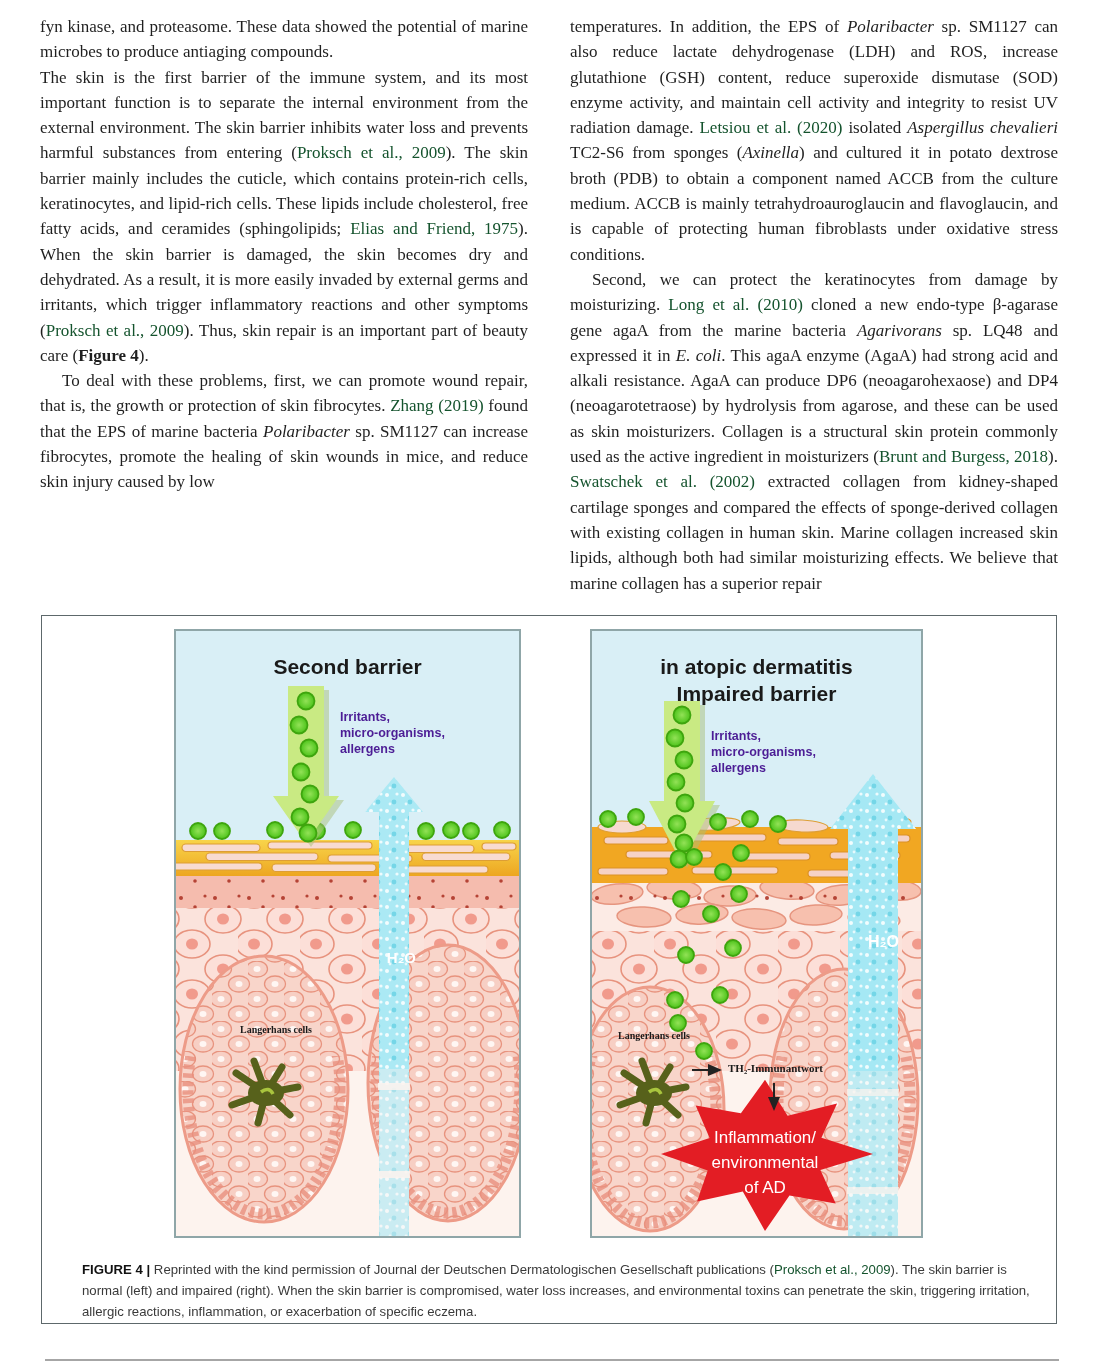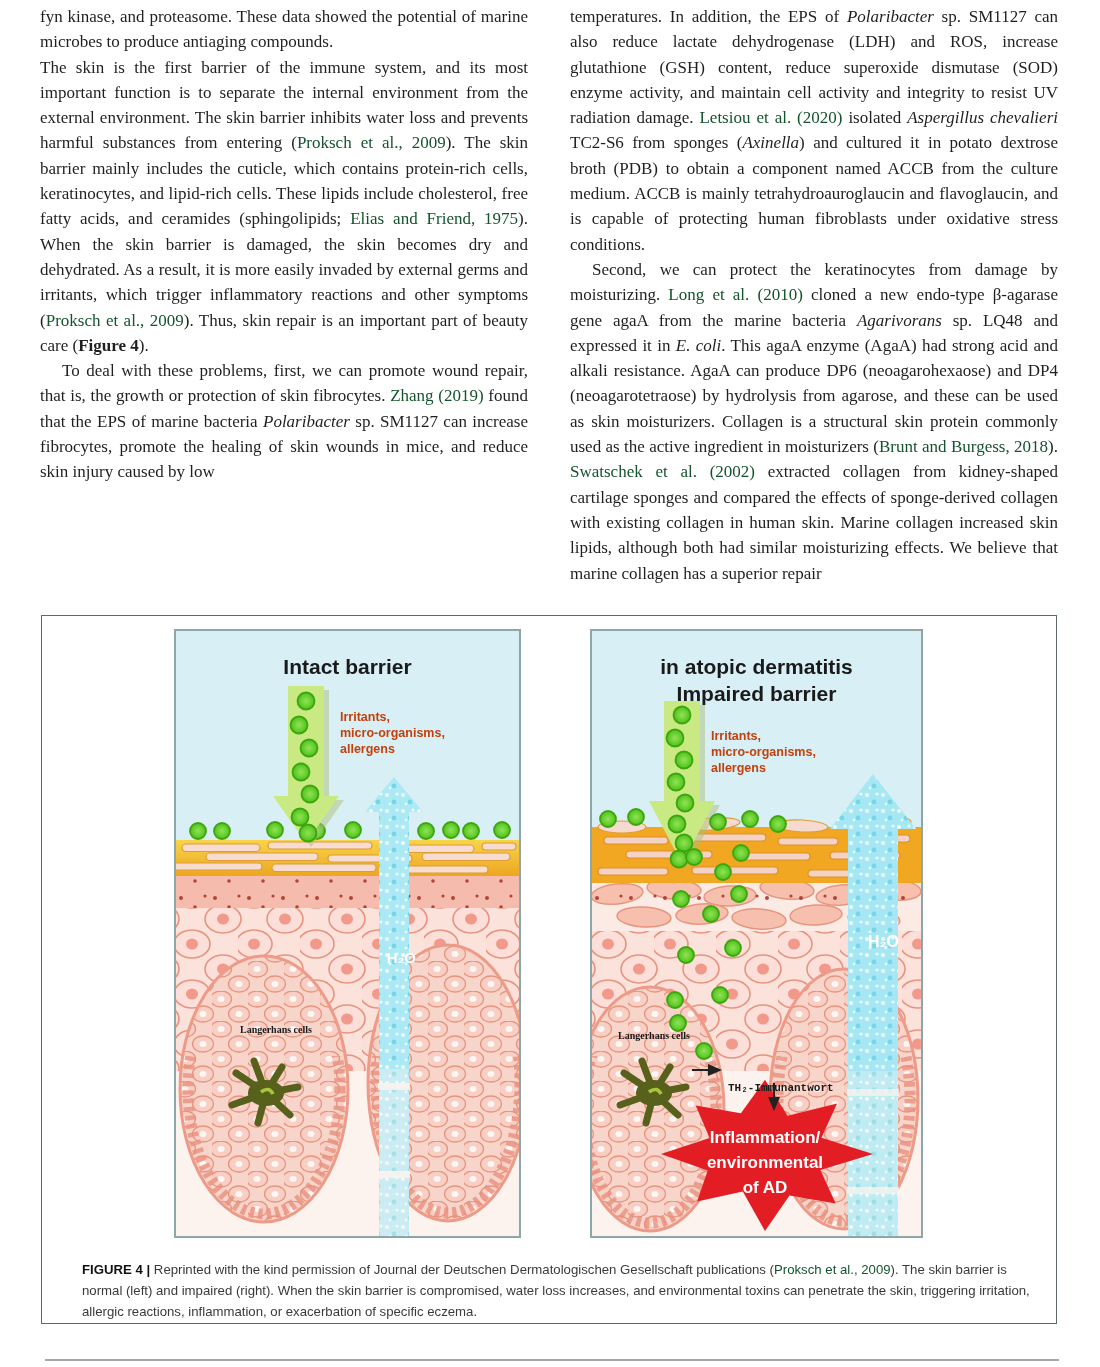--- a/index.html
+++ b/index.html
@@ -1,51 +1,51 @@
 <!DOCTYPE html>
 <html><head>
 <meta charset="utf-8">
 <style>
   html,body{margin:0;padding:0;background:#ffffff;}
   .page{position:relative;width:1100px;height:1367px;background:#ffffff;overflow:hidden;
         font-family:"Liberation Serif",serif;color:#1f1f1f;}
   
-  .text-columns{position:absolute;left:40px;top:4px;width:1018px;display:flex;gap:42px;}
+  .text-columns{position:absolute;left:40px;top:14px;width:1018px;display:flex;gap:42px;}
   .col{width:496px;font-size:17px;line-height:25.3px;text-align:justify;}
   .col p{margin:0;}
   .col p.indent{text-indent:22px;}
   .section-heading{font-family:"Liberation Sans",sans-serif;font-weight:bold;font-size:20.5px;
         letter-spacing:.3px;word-spacing:5px;color:#101010;margin:37px 0 21px 0;}
   .seg-cite{color:#14532d;}
   .seg-b{font-weight:bold;}
   .seg-i{font-style:italic;}
   
   .figure-box{position:absolute;left:41px;top:615px;width:1016px;height:709px;
         border:1.5px solid #5d686b;background:#ffffff;box-sizing:border-box;}
   .panel{position:absolute;top:13px;height:605px;border:2px solid #8fa6a8;background:#d9eff6;
         overflow:hidden;box-sizing:content-box;}
   .panel.intact{left:132px;width:343px;}
   .panel.impaired{left:548px;width:329px;}
   .panel-art{position:absolute;left:0;top:0;}
   .panel-title{position:absolute;left:0;right:0;top:22px;text-align:center;
         font-family:"Liberation Sans",sans-serif;font-weight:bold;font-size:21px;line-height:27px;color:#1a1a1a;}
   .irritants{position:absolute;font-family:"Liberation Sans",sans-serif;font-weight:bold;
-        font-size:12.5px;line-height:16px;color:#c2410c;}
+        font-size:12.5px;line-height:16px;color:#4c1d95;}
   .intact .irritants{left:164px;top:78px;}
   .impaired .irritants{left:119px;top:97px;}
   .water{position:absolute;font-family:"Liberation Sans",sans-serif;font-weight:bold;color:#fff;text-align:right;}
   .intact .water{left:196px;top:318px;width:44px;font-size:15px;}
   .impaired .water{left:255px;top:302px;width:52px;font-size:16px;}
   .langerhans{position:absolute;font-family:Liberation Serif, serif;font-weight:bold;font-size:10px;color:#1a1a1a;}
   .intact .langerhans{left:64px;top:393px;}
   .impaired .langerhans{left:26px;top:399px;}
-  .th2{position:absolute;left:136px;top:431px;font-family:Liberation Mono, monospace;
-        font-weight:bold;font-size:11px;color:#1a1a1a;margin-top:20px;}
+  .th2{position:absolute;left:136px;top:431px;font-family:Liberation Serif, serif;
+        font-weight:bold;font-size:11px;color:#1a1a1a;}
   .star-text{position:absolute;left:93px;top:494px;width:160px;text-align:center;
-        font-family:"Liberation Sans",sans-serif;font-weight:bold;font-size:17px;line-height:25px;color:#ffffff;}
+        font-family:"Liberation Sans",sans-serif;font-weight:normal;font-size:17px;line-height:25px;color:#ffffff;}
   .figure-caption{position:absolute;left:14px;right:16px;top:643px;
         font-family:"Liberation Sans",sans-serif;font-size:13.2px;line-height:21px;color:#3a3a3a;margin-left:26px;}
   .figure-caption .seg-b{color:#111;}
   .bottom-rule{position:absolute;left:45px;top:1359px;width:1014px;height:2px;background:#a6a6a6;}
 </style>
 </head>
 <body>
 
 <div class="page">
 
@@ -179,21 +179,21 @@
               <path d="M0 0 L32 -6"></path>
               <path d="M0 0 L24 22"></path>
               <path d="M0 0 L-8 30"></path>
           </g>
           <ellipse rx="18" ry="13" fill="#57611b"></ellipse>
           <path d="M-5 -1 Q3 -7 7 1" stroke="#a9c53e" stroke-width="3.5" fill="none"></path>
         </g>
       </svg>
 
       <div class="panel-title">
-        <div>Intact barrier</div>
+        <div>Second barrier</div>
       </div>
       <div class="irritants">
         <div>Irritants,</div>
         <div>micro-organisms,</div>
         <div>allergens</div>
       </div>
       <div class="water">H₂O</div>
       <div class="langerhans">Langerhans cells</div>
     </div>
 

